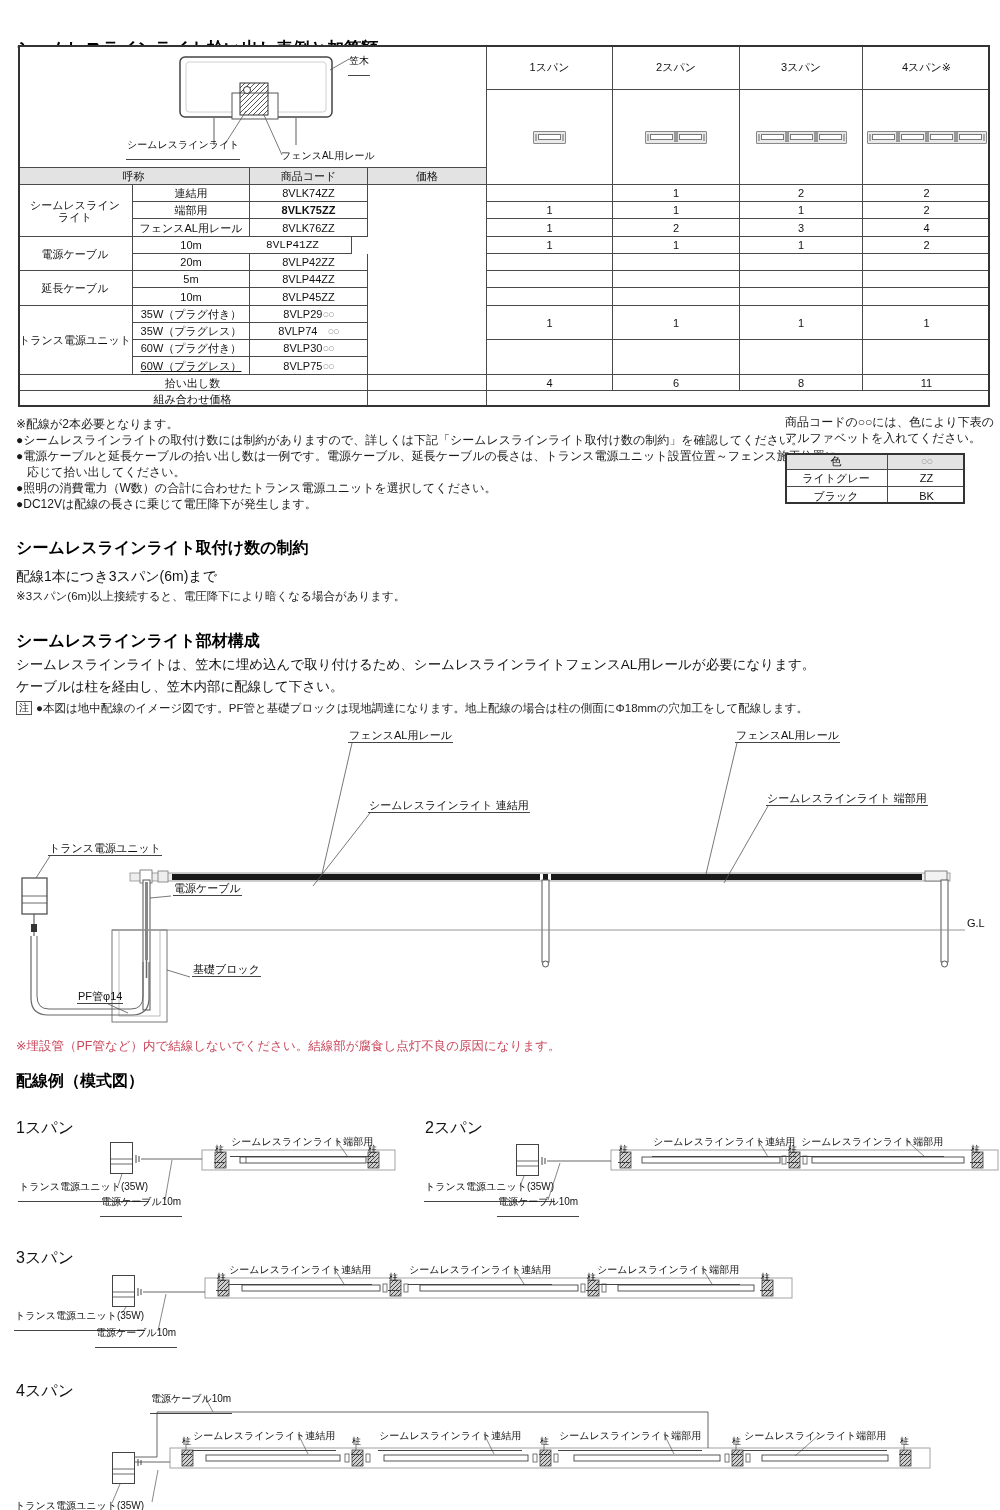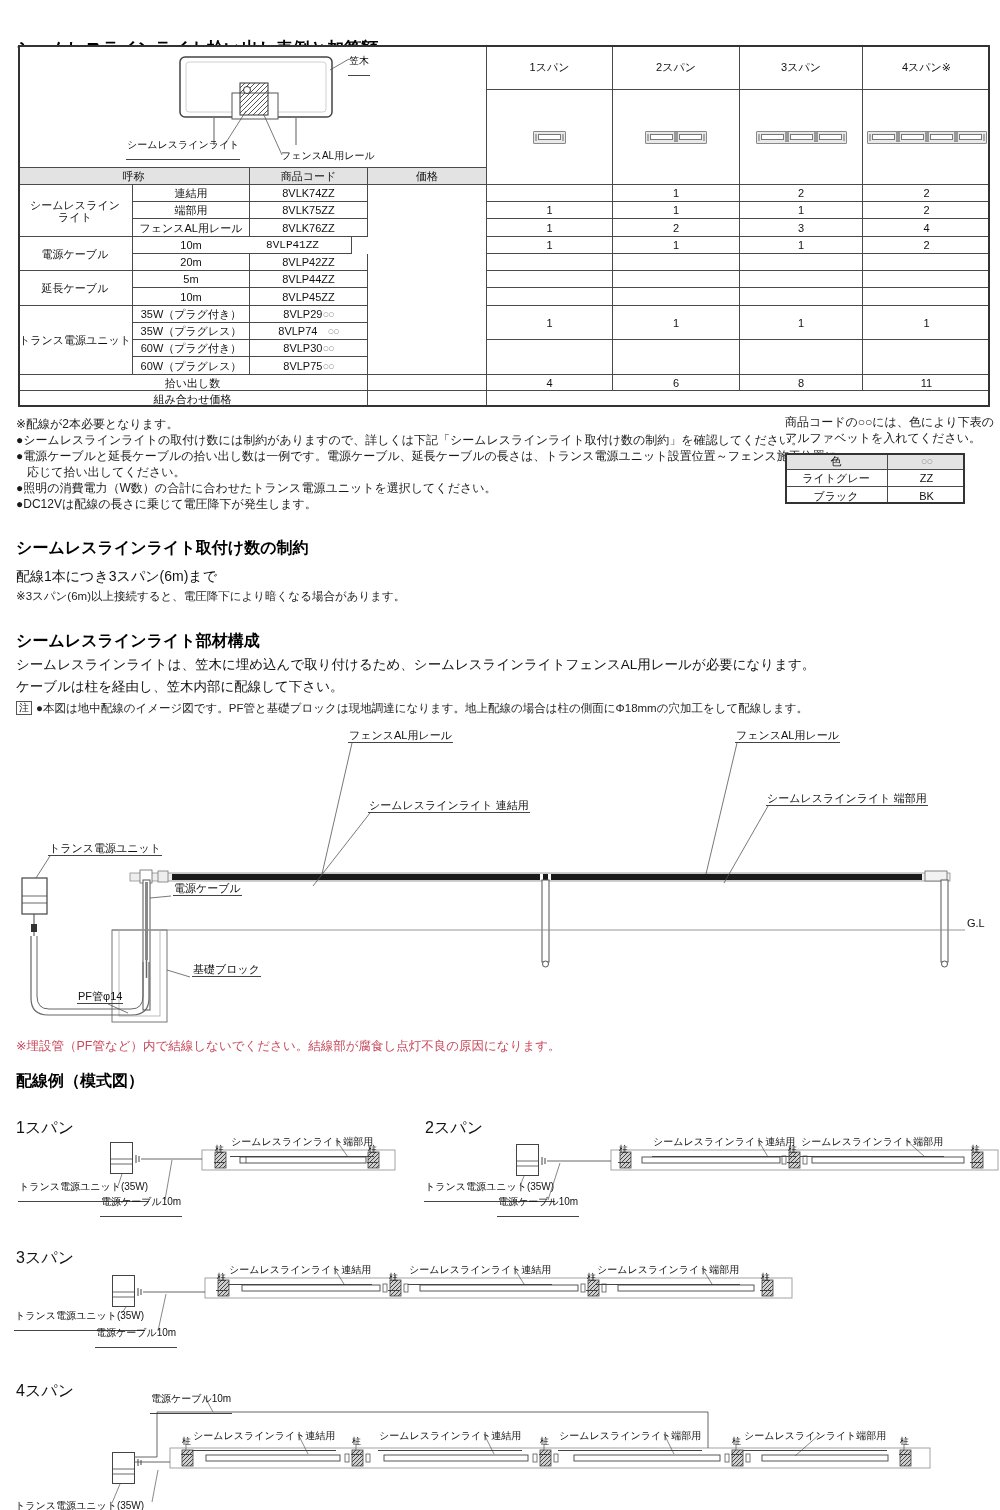--- a/index.html
+++ b/index.html
@@ -84,27 +84,27 @@
   <div class="c" style="left:115px;top:140px;width:117px;height:17px;">連結用</div>
   <div class="c" style="left:115px;top:157px;width:117px;height:17px;">端部用</div>
   <div class="c" style="left:115px;top:174px;width:117px;height:18px;">フェンスAL用レール</div>
   <div class="c" style="left:115px;top:192px;width:117px;height:17px;">10m</div>
   <div class="c" style="left:115px;top:209px;width:117px;height:17px;">20m</div>
   <div class="c" style="left:115px;top:226px;width:117px;height:17px;">5m</div>
   <div class="c" style="left:115px;top:243px;width:117px;height:18px;">10m</div>
   <div class="c" style="left:115px;top:261px;width:117px;height:17px;">35W（プラグ付き）</div>
   <div class="c" style="left:115px;top:278px;width:117px;height:17px;">35W（プラグレス）</div>
   <div class="c" style="left:115px;top:295px;width:117px;height:17px;">60W（プラグ付き）</div>
-  <div class="c" style="left:115px;top:312px;width:117px;height:18px;">60W（プラグレス）</div>
+  <div class="c" style="left:115px;top:312px;width:117px;height:18px;text-decoration:underline;">60W（プラグレス）</div>
 
   <div class="c" style="left:232px;top:140px;width:118px;height:17px;">
       <span>8VLK74ZZ</span>
       <span class="circ"></span>
     </div>
-  <div class="c" style="left:232px;top:157px;width:118px;height:17px;">
+  <div class="c" style="left:232px;top:157px;width:118px;height:17px;font-weight:bold;">
       <span>8VLK75ZZ</span>
       <span class="circ"></span>
     </div>
   <div class="c" style="left:232px;top:174px;width:118px;height:18px;">
       <span>8VLK76ZZ</span>
       <span class="circ"></span>
     </div>
   <div class="c" style="left:216px;top:192px;width:118px;height:17px;font-family:Liberation Mono, monospace;">
       <span>8VLP41ZZ</span>
       <span class="circ"></span>

